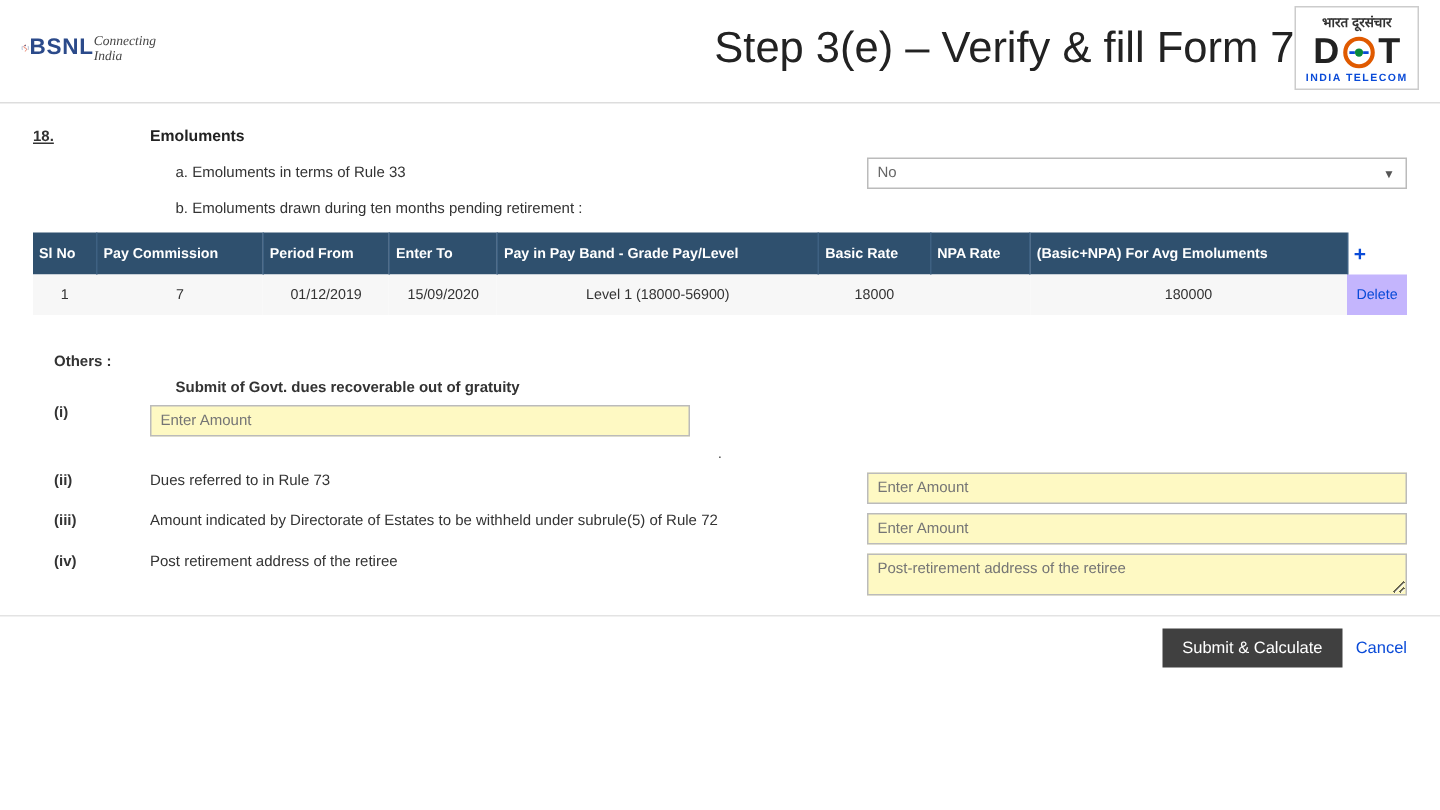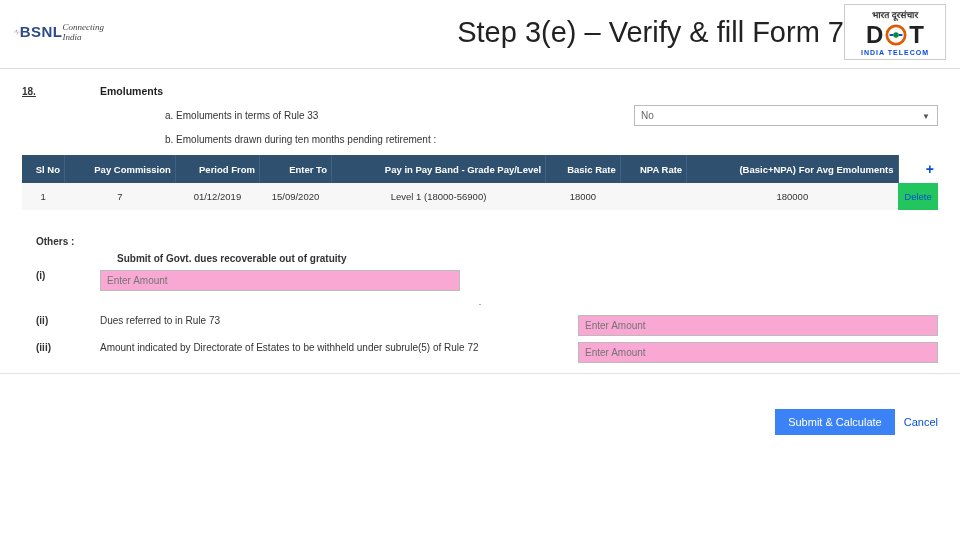--- a/index.html
+++ b/index.html
@@ -3,56 +3,56 @@
 <meta charset="utf-8">
 <style>
   * { box-sizing: border-box; margin: 0; padding: 0; }
   body { font-family: Arial, sans-serif; font-size: 11px; color: #333; width: 960px; height: 540px; overflow: hidden; background: #fff; }
   .header { display: flex; align-items: center; justify-content: space-between; padding: 4px 14px 8px 14px; border-bottom: 1px solid #ddd; }
   .logo-left { display: flex; flex-direction: row; align-items: center; width: 90px; }
   .logo-left .logo-svg { width: 44px; height: 34px; }
   .bsnl-text { font-weight: bold; color: #2b4a8a; font-size: 15px; letter-spacing: 0.5px; margin-top: -2px; }
   .bsnl-tag { font-style: italic; font-size: 9px; color: #444; font-family: "Comic Sans MS", cursive; }
   .title { flex: 1; text-align: right; font-size: 29px; font-weight: 400; color: #222; font-family: "Segoe UI", sans-serif; }
-  .logo-right { border: 1px solid #ccc; padding: 3px 6px; text-align: center; width: 102px; }
+  .logo-right { border: 1px solid #ccc; padding: 3px 6px; text-align: center; width: 83px; }
   .logo-right .hindi { font-size: 9px; color: #333; font-weight: bold; }
   .logo-right .dot-logo { display:flex; align-items:center; justify-content:center; gap:2px; }
   .logo-right .d, .logo-right .t { font-weight: bold; font-size: 24px; color: #222; font-family: Arial Black, sans-serif; }
   .logo-right .o { width: 22px; height: 22px; }
   .logo-right .india { font-size: 7px; color: #0a4bd8; font-weight: bold; letter-spacing: 1px; }
 
   .content { padding: 10px 22px 4px 22px; }
   .row { display: flex; align-items: center; margin: 6px 0; }
   .num-col { width: 78px; font-weight: bold; font-size: 10px; text-decoration: underline; }
   .lab-col { flex: 1; font-size: 10.5px; color: #222; font-weight: bold; }
   .sub-row { display: flex; align-items: center; margin: 8px 0; }
   .sub-indent { width: 95px; }
-  .sub-label { flex: 1; font-size: 10px; color: #333; margin-left: 48px; }
-  .sub-control { width: 304px; }
-  select, input[type=text], textarea { width: 100%; font-size: 10px; padding: 4px 6px; border: 1px solid #bbb; background: #f9a8d4; color: #666; font-family: Arial; }
+  .sub-label { flex: 1; font-size: 10px; color: #333; }
+  .sub-control { width: 360px; }
+  select, input[type=text], textarea { width: 100%; font-size: 10px; padding: 4px 6px; border: 1px solid #bbb; background: #fef9c3; color: #666; font-family: Arial; }
   select { appearance: none; background: #fff; position: relative; }
   .select-wrap { position: relative; }
   .select-wrap::after { content: "▼"; font-size: 8px; color: #555; position: absolute; right: 8px; top: 50%; transform: translateY(-50%); pointer-events: none; }
 
   .tbl { width: 100%; border-collapse: collapse; margin: 10px 0 6px 0; font-size: 9.5px; }
-  .tbl th { background: #2f506e; color: #fff; font-weight: bold; padding: 6px 4px; text-align: right; border-right: 1px solid #3e6182; }
+  .tbl th { background: #2f506e; color: #fff; font-weight: bold; padding: 6px 4px; text-align: left; border-right: 1px solid #3e6182; }
   .tbl th.plus { background: #fff; color: #0a4bd8; border: none; font-size: 14px; font-weight: bold; cursor: pointer; width: 40px; }
   .tbl td { padding: 8px 4px; text-align: center; background: #f7f7f7; color: #333; }
-  .tbl td.del { color: #0a4bd8; cursor: pointer; background: #22c55e; }
+  .tbl td.del { color: #0a4bd8; cursor: pointer; background: #c4b5fd; }
 
   .others { font-weight: bold; font-size: 10px; margin: 26px 0 6px 14px; }
   .detail-head { font-weight: bold; font-size: 10px; margin: 6px 0 6px 95px; }
   .dues-row { display: flex; align-items: flex-start; margin: 6px 0; }
   .roman { width: 78px; font-weight: bold; font-size: 10px; padding-left: 14px; }
   .dues-label { flex: 1; font-size: 10px; color: #333; padding-right: 12px; }
   .dues-input { width: 360px; }
   textarea { height: 28px; resize: vertical; }
 
   .footer { border-top: 1px solid #e3e3e3; padding: 8px 22px; text-align: right; }
-  .btn-primary { background: #3b82f6; color: #fff; border: none; padding: 7px 13px; font-size: 11px; cursor: pointer; margin-right: 6px; margin-top: 27px; }
+  .btn-primary { background: #404040; color: #fff; border: none; padding: 7px 13px; font-size: 11px; cursor: pointer; margin-right: 6px; }
   .btn-link { background: none; border: none; color: #0a4bd8; font-size: 11px; cursor: pointer; }
   .sep-dot { text-align:center; font-size:9px; color:#333; padding: 0 0 2px 0; }
 </style>
 </head>
 <body>
 
 <div class="header">
   <div class="logo-left">
     <svg class="logo-svg" viewBox="0 0 50 40">
       <path d="M25 2 C 14 6 14 18 25 20 C 36 22 36 34 25 38" stroke="#d42" stroke-width="4" fill="none" stroke-linecap="round"></path>
@@ -147,19 +147,24 @@
     <div class="dues-label">Dues referred to in Rule 73</div>
     <div class="dues-input"><input type="text" placeholder="Enter Amount" style=""></div>
   </div>
 
   <div class="dues-row">
     <div class="roman">(iii)</div>
     <div class="dues-label">Amount indicated by Directorate of Estates to be withheld under subrule(5) of Rule 72</div>
     <div class="dues-input"><input type="text" placeholder="Enter Amount" style=""></div>
   </div>
 
+  <div class="dues-row">
+    <div class="roman">(iv)</div>
+    <div class="dues-label">Post retirement address of the retiree</div>
+    <div class="dues-input"><textarea placeholder="Post-retirement address of the retiree" style=""></textarea></div>
+  </div>
 
 </div>
 
 <div class="footer">
   <button class="btn-primary">Submit &amp; Calculate</button>
   <button class="btn-link">Cancel</button>
 </div>
 
 </body></html>

